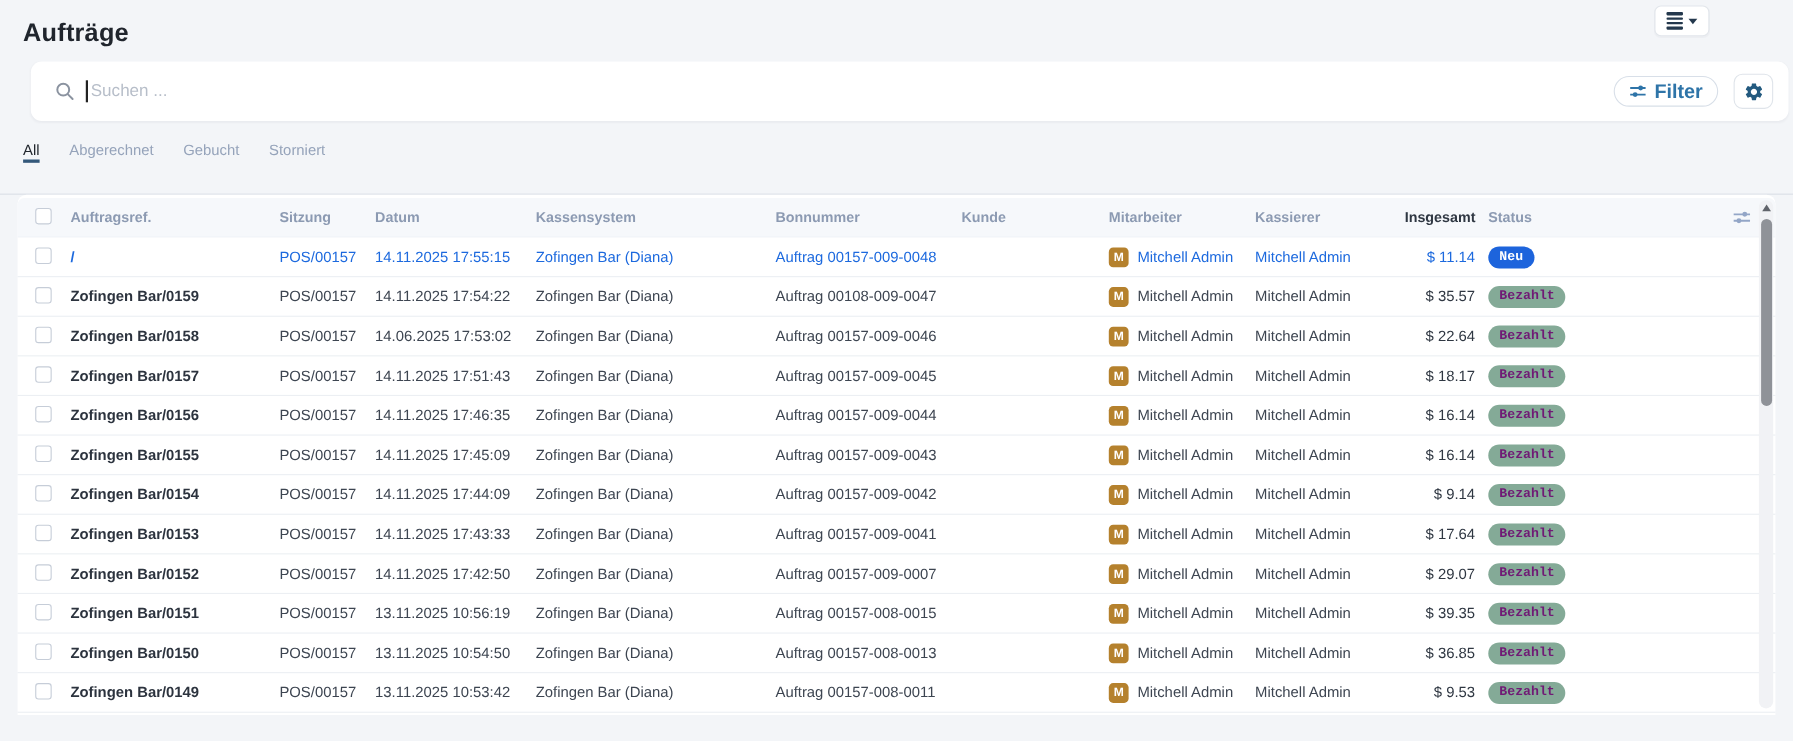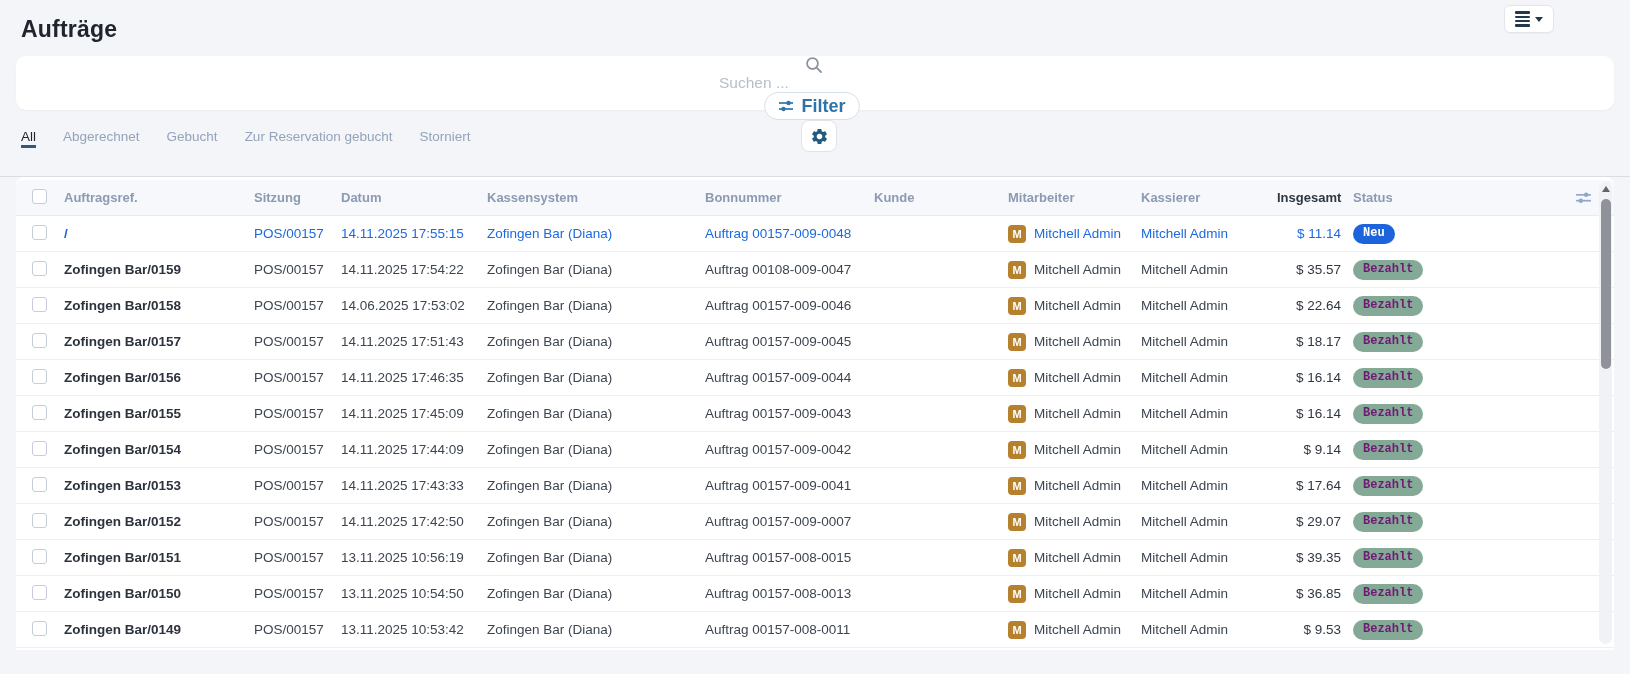--- a/index.html
+++ b/index.html
@@ -25,24 +25,24 @@
   }
   .list-icon { display:flex; flex-direction:column; gap:2px; }
   .list-icon span { display:block; width:15px; height:2.4px; background:#24384d; border-radius:1px; }
   .caret-down {
     width:0; height:0; border-left:4px solid transparent;
     border-right:4px solid transparent; border-top:5px solid #24384d;
   }
 
   
   .search-card {
-    position:absolute; left:16px; top:56px; width:1598px; height:54px;
+    position:absolute; left:28px; top:56px; width:1598px; height:54px;
     background:#fff; border-radius:10px;
     box-shadow:0 1px 2px rgba(25,35,55,.04);
-    display:flex; align-items:center; padding:0 14px 0 22px;flex-direction:column;
+    display:flex; align-items:center; padding:0 14px 0 22px;
   }
   .search-icon { flex:0 0 auto; margin-right:10px; }
   .text-caret { width:1.5px; height:20px; background:#222; margin-right:3px; }
   .search-input {
     flex:1 1 auto; border:none; outline:none; font-size:15.5px;
     font-family:"Liberation Sans", sans-serif; color:#3d4551; background:transparent;
   }
   .search-input::placeholder { color:#b7bec9; }
   .filter-button {
     flex:0 0 auto; display:flex; align-items:center; gap:7px;
@@ -165,21 +165,20 @@
   </button>
 </div>
 
 <nav class="tabbar">
   <span class="tab active">All</span>
 
   <span class="tab">Abgerechnet</span>
 
   <span class="tab">Gebucht</span>
 
-  <span class="tab">Zur Reservation gebucht</span>
 
   <span class="tab">Storniert</span>
 </nav>
 
 <div class="page-divider"></div>
 
 <section class="table-card">
   <div class="tgrid thead">
     <div><span class="checkbox"></span></div>
     <div>Auftragsref.</div>

